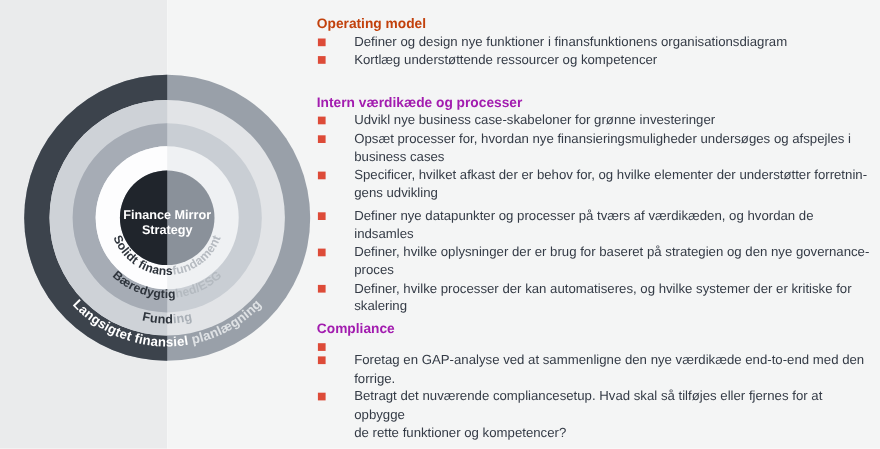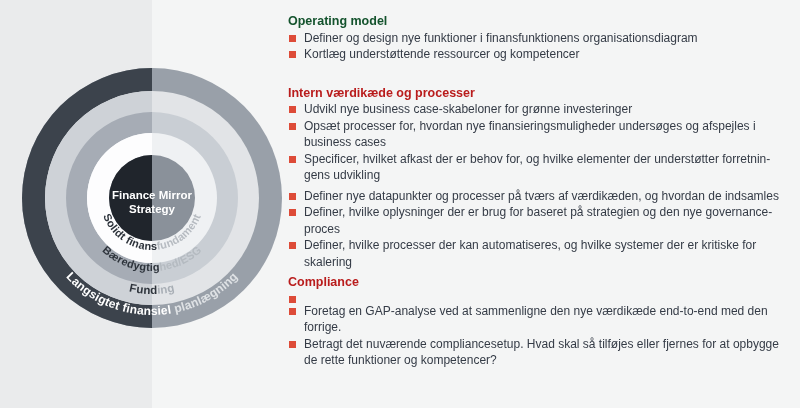--- a/index.html
+++ b/index.html
@@ -10,25 +10,25 @@
   }
   .bg-half{position:absolute;top:0;height:408px;}
   #bg-left{left:0;width:152px;}
   #bg-right{left:152px;width:648px;}
   .circle-diagram{position:absolute;left:2px;top:48px;width:300px;height:300px;}
   .ring-label{font-weight:bold;letter-spacing:.2px;}
   .center-label{font-weight:bold;}
   .right-panel{position:absolute;left:288px;top:13px;width:506px;line-height:16.5px;}
   .rp-section{margin-bottom:4px;}
   .rp-section.first-section{margin-bottom:22px;}
-  .rp-title{font-weight:bold;font-size:12.5px;line-height:16.5px;color:#14532d;}
-  .rp-title.red{color:#b91c1c;}
+  .rp-title{font-weight:bold;font-size:12.5px;line-height:16.5px;color:#c2410c;}
+  .rp-title.red{color:#a21caf;}
   .rp-item{display:flex;align-items:flex-start;}
   .rp-bullet{width:7px;height:7px;background:#dd4b38;margin:5px 0 0 1px;flex:none;}
-  .rp-text{margin-left:8px;white-space:pre-line;}
+  .rp-text{margin-left:26px;white-space:pre-line;}
 </style>
 </head>
 <body>
 
 <div id="bg-left" class="bg-half" style="background: rgb(234, 235, 236);"></div>
 <div id="bg-right" class="bg-half" style="background: rgb(244, 245, 245);"></div>
 
 <svg class="circle-diagram" viewBox="0 0 300 300">
   <defs>
     <path id="arc-solidt" d="M 98 150 A 52 52 0 0 0 202 150"></path>

